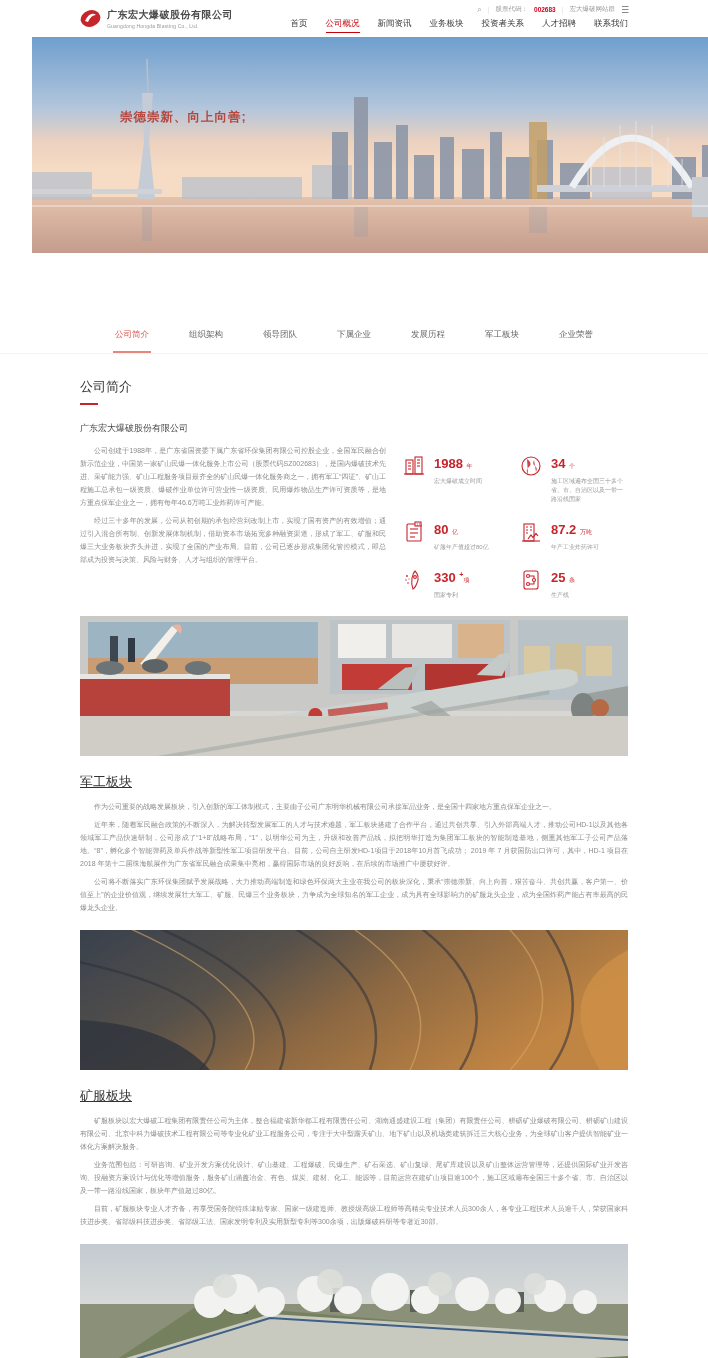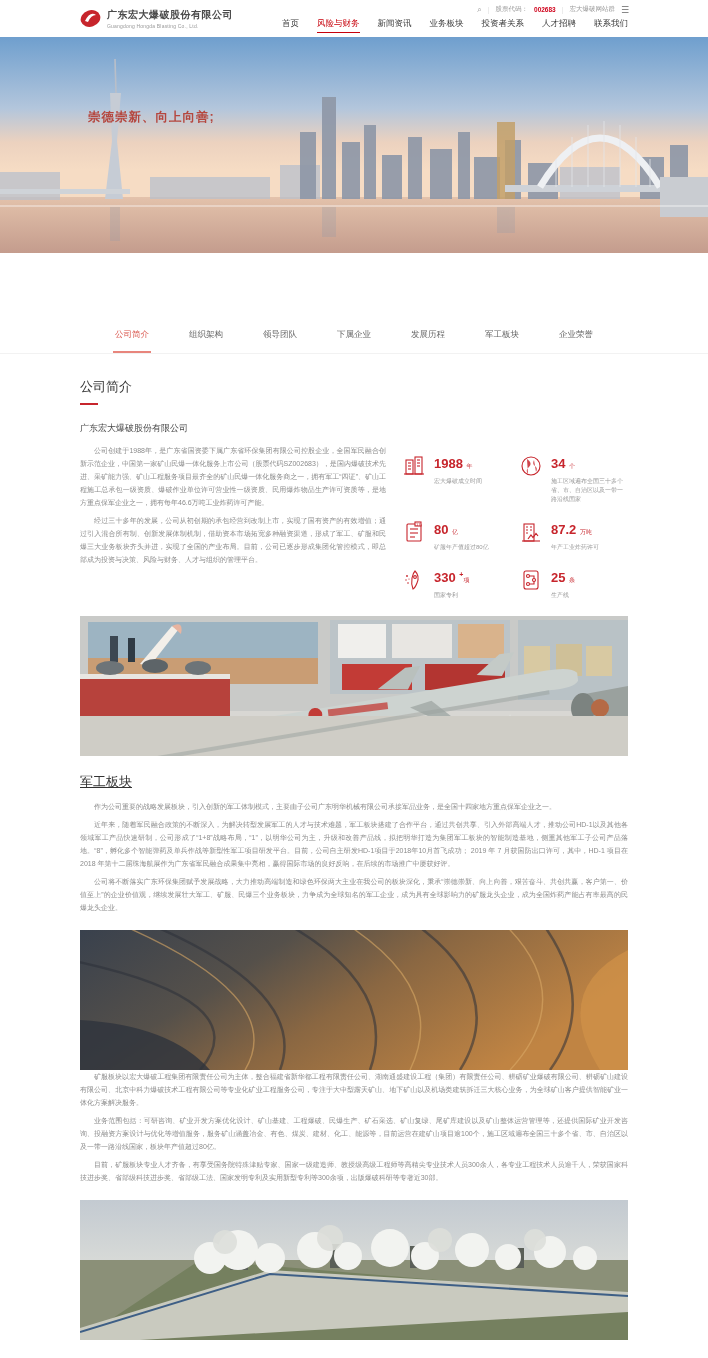--- a/index.html
+++ b/index.html
@@ -18,21 +18,21 @@
   .header-right { margin-left:auto; display:flex; flex-direction:column; align-items:flex-end; gap:3px; }
   .topbar { display:flex; align-items:center; gap:6px; font-size:6.5px; color:#999; }
   .topbar .sep { color:#ddd; }
   .search-glyph { font-size:8px; color:#888; }
   .stock-code { color:#d0021b; font-weight:bold; }
   .menu-glyph { font-size:9px; color:#666; letter-spacing:-1px; }
   .nav { display:flex; gap:18px; font-size:8.5px; color:#3a3a3a; }
   .nav-item { padding-bottom:2px; cursor:pointer; }
   .nav-item.active { color:#c7000b; border-bottom:1.5px solid #c7000b; }
   
-  .banner { position:relative; height:280px; overflow:hidden; }
+  .banner { position:relative; height:280px; overflow:hidden;margin-left:32px; }
   .banner svg { position:absolute; inset:0; display:block; }
   .slogans { position:absolute; left:88px; top:62px; }
   .slogan { font-size:12.5px; font-weight:bold; color:#b5473f; line-height:37px; letter-spacing:1px; }
   
   .tabbar { display:flex; justify-content:center; gap:36px; background:#fff; border-bottom:1px solid #f2f2f2; }
   .tab { font-size:8.5px; color:#666; padding:12px 2px 10px; border-bottom:2px solid transparent; cursor:pointer; }
   .tab.active { color:#d9534a; border-bottom-color:#e8857c; }
   
   .container { width:548px; margin:0 auto; }
   .page-title { margin-top:24px; font-size:13px; color:#333; }
@@ -75,21 +75,21 @@
       <span class="search-glyph">⌕</span>
       <span class="sep">|</span>
       <span>股票代码：</span>
       <span class="stock-code">002683</span>
       <span class="sep">|</span>
       <span>宏大爆破网站群</span>
       <span class="menu-glyph">☰</span>
     </div>
     <div class="nav">
       <span class="nav-item">首页</span>
-      <span class="nav-item active">风险与财务</span>
+      <span class="nav-item active">公司概况</span>
       <span class="nav-item">新闻资讯</span>
       <span class="nav-item">业务板块</span>
       <span class="nav-item">投资者关系</span>
       <span class="nav-item">人才招聘</span>
       <span class="nav-item">联系我们</span>
     </div>
   </div>
 </div>
 
 <div class="banner">
@@ -372,20 +372,21 @@
     <g fill="none" stroke="#d8a965" stroke-width="1.4" opacity="0.6">
       <path d="M30,-10 Q210,65 165,140"></path>
       <path d="M260,-10 Q370,58 330,140"></path>
       <path d="M420,-10 Q500,64 430,140"></path>
     </g>
     <path d="M0,90 Q90,95 130,140 L0,140 Z" fill="#2e333c" opacity="0.8"></path>
     <path d="M548,20 Q470,60 520,140 L548,140 Z" fill="#d19349" opacity="0.7"></path>
   </svg>
 
   <div class="section">
+    <div class="section-heading">矿服板块</div>
     <p>矿服板块以宏大爆破工程集团有限责任公司为主体，整合福建省新华都工程有限责任公司、湖南通盛建设工程（集团）有限责任公司、耕砺矿业爆破有限公司、耕砺矿山建设有限公司、北京中科力爆破技术工程有限公司等专业化矿业工程服务公司，专注于大中型露天矿山、地下矿山以及机场类建筑拆迁三大核心业务，为全球矿山客户提供智能矿业一体化方案解决服务。</p>
     <p>业务范围包括：可研咨询、矿业开发方案优化设计、矿山基建、工程爆破、民爆生产、矿石采选、矿山复绿、尾矿库建设以及矿山整体运营管理等，还提供国际矿业开发咨询、投融资方案设计与优化等增值服务，服务矿山涵盖冶金、有色、煤炭、建材、化工、能源等，目前运营在建矿山项目逾100个，施工区域遍布全国三十多个省、市、自治区以及一带一路沿线国家，板块年产值超过80亿。</p>
     <p>目前，矿服板块专业人才齐备，有享受国务院特殊津贴专家、国家一级建造师、教授级高级工程师等高精尖专业技术人员300余人，各专业工程技术人员逾千人，荣获国家科技进步奖、省部级科技进步奖、省部级工法、国家发明专利及实用新型专利等300余项，出版爆破科研等专著近30部。</p>
   </div>
 
   <svg class="photo" viewBox="0 0 548 140" preserveAspectRatio="none">
     <defs>
       <linearGradient id="demosky" x1="0" y1="0" x2="0" y2="1">
         <stop offset="0" stop-color="#c3cad1"></stop>
           <stop offset="1" stop-color="#dadcd8"></stop>

